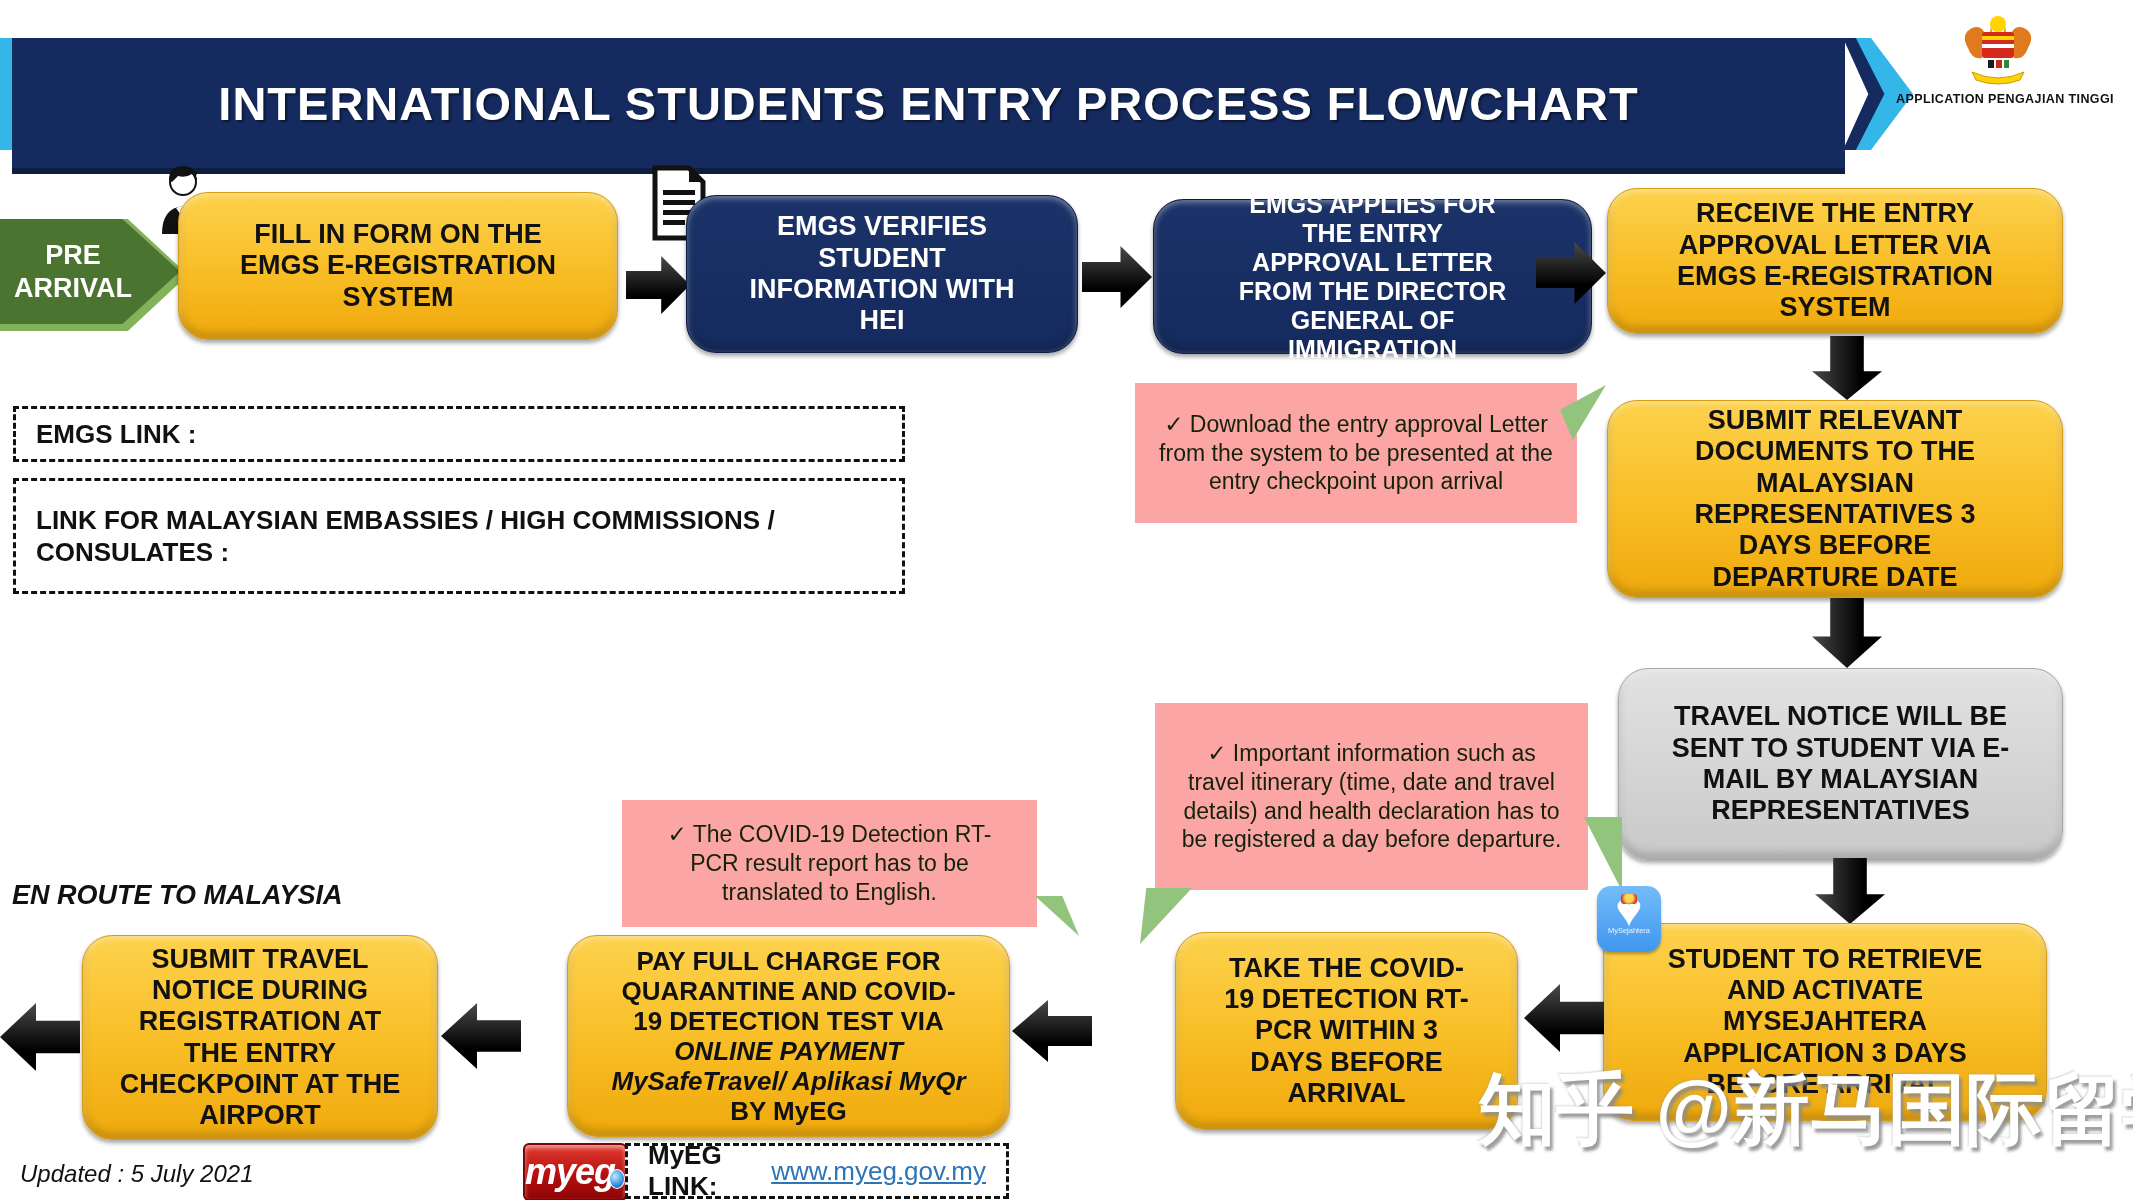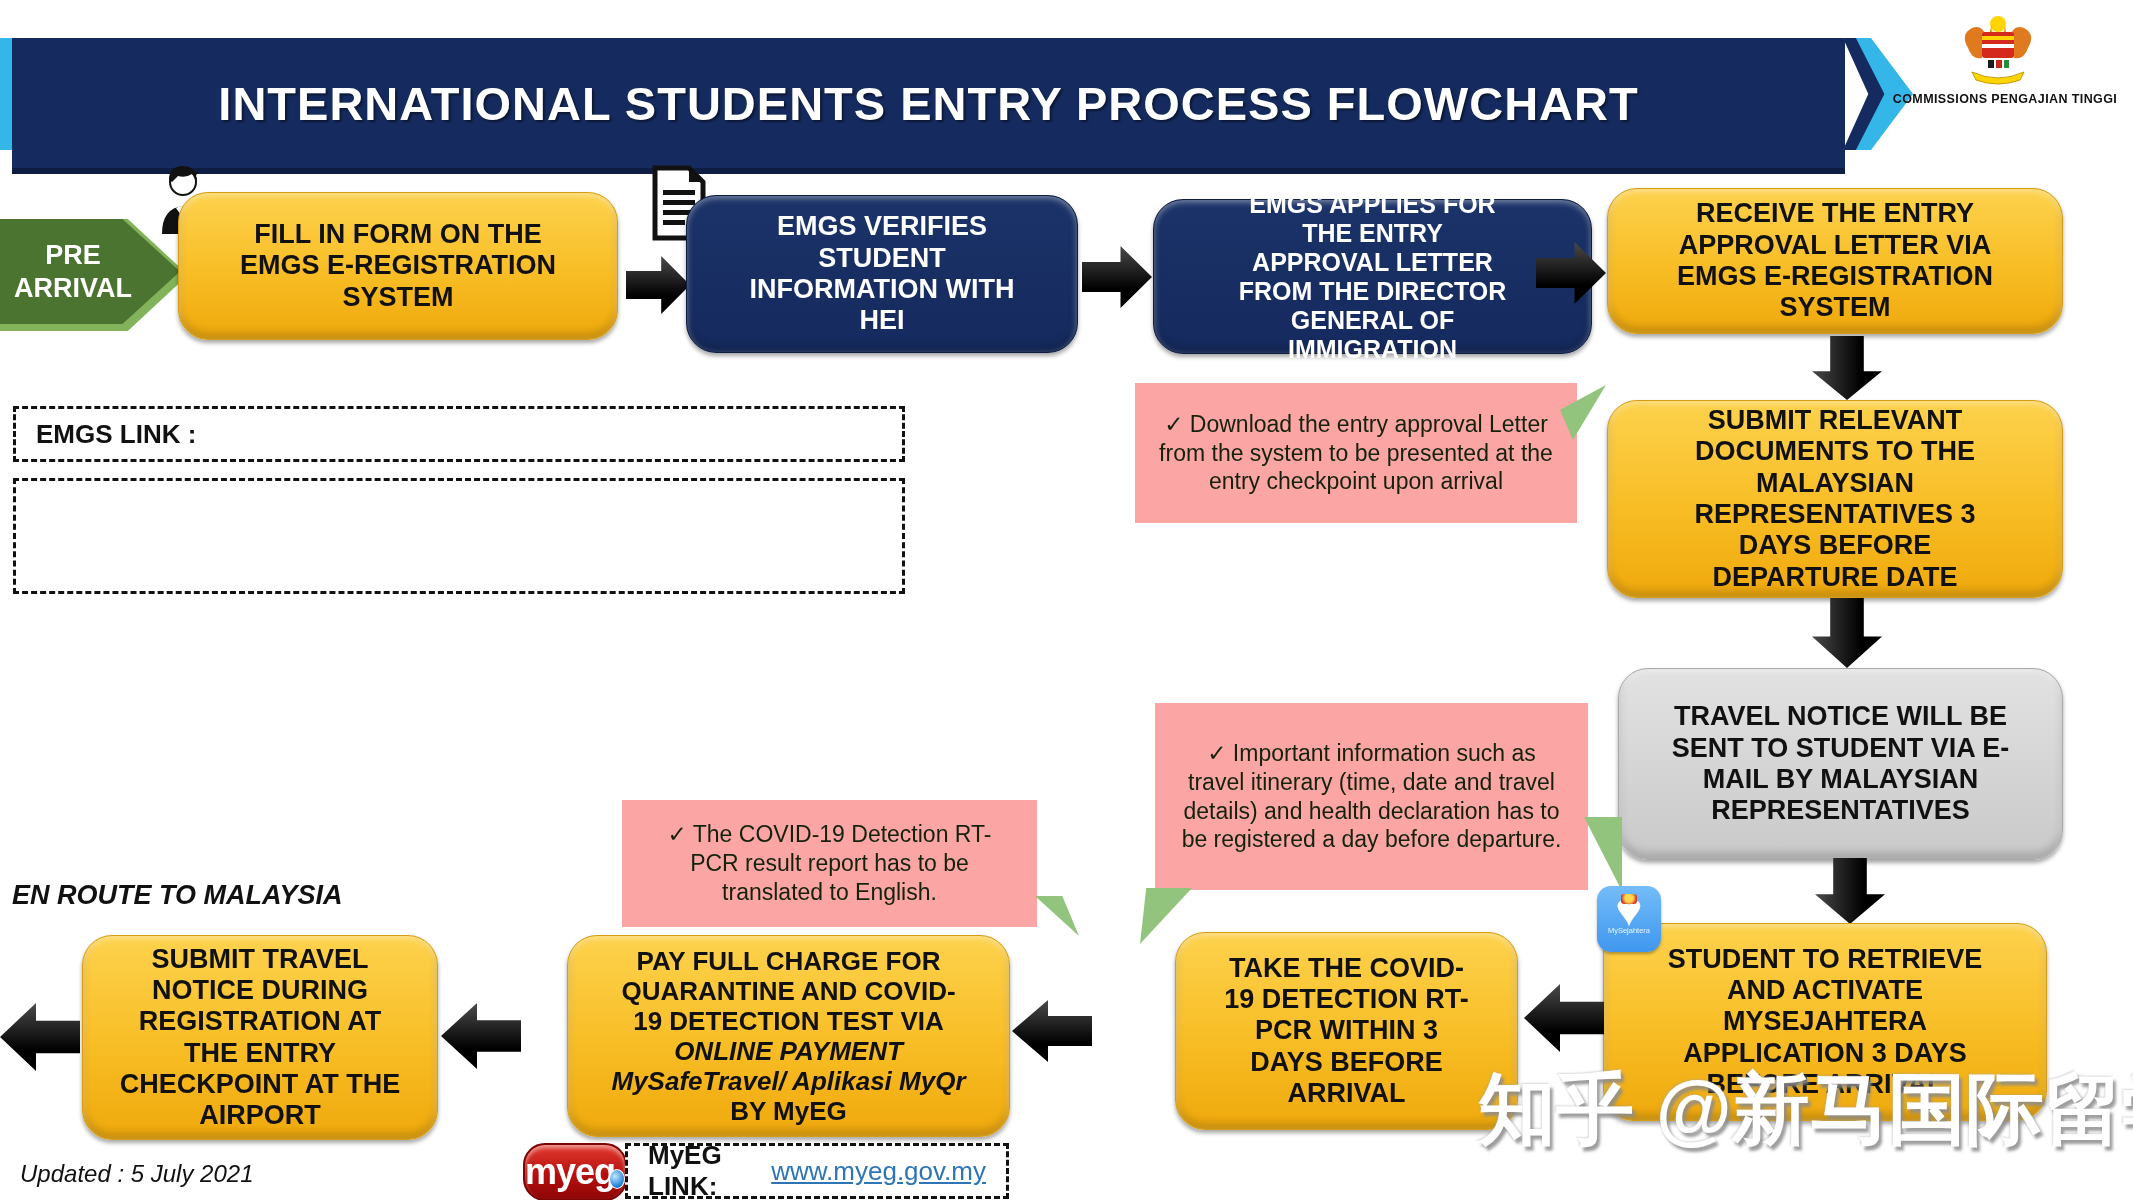--- a/index.html
+++ b/index.html
@@ -47,23 +47,23 @@
   .dash{border:3px dashed #111;box-sizing:border-box;display:flex;align-items:center;padding:6px 20px;background:#fff;}
   .dash .lbl{font-weight:bold;color:#111;font-size:26px;}
   .dash a, .linkblue{color:#2e75b6;text-decoration:underline;font-size:26px;}
   .kln-link{color:#2e75b6;font-weight:bold;text-decoration:none;font-size:26px;}
   
   .enroute{font-size:27px;font-weight:bold;font-style:italic;color:#111;}
   .updated{font-size:24px;font-style:italic;color:#111;}
   .watermark{font-size:78px;font-weight:bold;color:#ffffff;white-space:nowrap;
     text-shadow:3px 4px 3px rgba(140,140,140,.85), -1px -1px 2px rgba(160,160,160,.4);}
   
-  .myeg{background:linear-gradient(180deg,#e23b30 0%,#b70f0f 55%,#8f0606 100%);border-radius:22px;
+  .myeg{background:linear-gradient(180deg,#e23b30 0%,#b70f0f 55%,#8f0606 100%);border-radius:6px;
     border:2px solid #7c0505;display:flex;align-items:center;justify-content:center;
-    box-shadow:inset 0 3px 4px rgba(255,255,255,.5);}
+    box-shadow:inset 0 3px 4px rgba(255,255,255,.5);font-style:italic;}
   .myeg span{color:#fff;font-size:36px;font-weight:bold;letter-spacing:-1px;}
   .myeg .globe{display:inline-block;width:18px;height:18px;border-radius:50%;
     background:radial-gradient(circle at 35% 35%,#bfe9ff,#1d7fd6 70%,#0b4f92);margin-left:-6px;margin-top:14px;border:1px solid #fff;}
   
   .mysej{background:linear-gradient(180deg,#74bcf8 0%,#3f97ef 100%);border-radius:14px;
     display:flex;flex-direction:column;align-items:center;justify-content:flex-start;overflow:hidden;
     box-shadow:0 2px 3px rgba(0,0,0,.3);}
   .mysej .heart{color:#ffffff;font-size:46px;line-height:44px;margin-top:2px;}
   .mysej .crest{width:16px;height:10px;background:radial-gradient(circle at 50% 40%,#ffd84d 40%,#d23b2e 75%);
     border-radius:3px;position:absolute;top:8px;left:24px;}
@@ -88,21 +88,21 @@
     <rect x="30" y="18" width="32" height="26" rx="3" fill="#d42a1d"></rect>
     <rect x="30" y="22" width="32" height="4" fill="#ffd400"></rect>
     <rect x="30" y="30" width="32" height="4" fill="#ffffff"></rect>
     <rect x="34" y="44" width="24" height="12" rx="2" fill="#fff"></rect>
     <rect x="36" y="46" width="6" height="8" fill="#1b1b1b"></rect>
     <rect x="44" y="46" width="6" height="8" fill="#c8281c"></rect>
     <rect x="52" y="46" width="5" height="8" fill="#2b8a3e"></rect>
     <path d="M20 58 Q46 70 72 58 L68 66 Q46 74 24 66 Z" fill="#ffd400" stroke="#c79a00"></path>
   </svg>
 </div>
-<div class="abs ministry" style="left:1880px;top:92px;width:250px;">COMMISSIONS PENGAJIAN TINGGI</div>
+<div class="abs ministry" style="left:1880px;top:92px;width:250px;">APPLICATION PENGAJIAN TINGGI</div>
 
 <div class="abs stage-outer" style="left:0;top:219px;width:188px;height:112px;"></div>
 <div class="abs stage-inner" style="left:0;top:219px;width:180px;height:105px;">
   <div class="stage-label">PRE
 ARRIVAL</div>
 </div>
 
 <div class="abs" style="left:156px;top:160px;width:54px;height:76px;">
   <svg width="54" height="76" viewBox="0 0 54 76">
     <circle cx="27" cy="22" r="13" fill="#ffffff" stroke="#111" stroke-width="2"></circle>
@@ -207,20 +207,21 @@
 </div>
 
 <div class="abs arrow-left" style="left:0;top:1003px;width:80px;height:68px;"></div>
 
 <div class="abs dash" style="left:13px;top:406px;width:892px;height:56px;">
   <span class="lbl">EMGS LINK :</span>
   <span style="width:12px;"></span>
 </div>
 
 <div class="abs dash" style="left:13px;top:478px;width:892px;height:116px;align-items:flex-start;flex-direction:column;justify-content:center;">
+  <span class="lbl" style="line-height:1.25;">LINK FOR MALAYSIAN EMBASSIES / HIGH COMMISSIONS / CONSULATES :</span>
 </div>
 
 <div class="abs myeg" style="left:523px;top:1143px;width:100px;height:54px;">
   <span>myeg</span>
   <span class="globe"></span>
 </div>
 
 <div class="abs dash" style="left:625px;top:1143px;width:384px;height:56px;">
   <span class="lbl">MyEG LINK:</span>
   <span style="width:10px;"></span>

